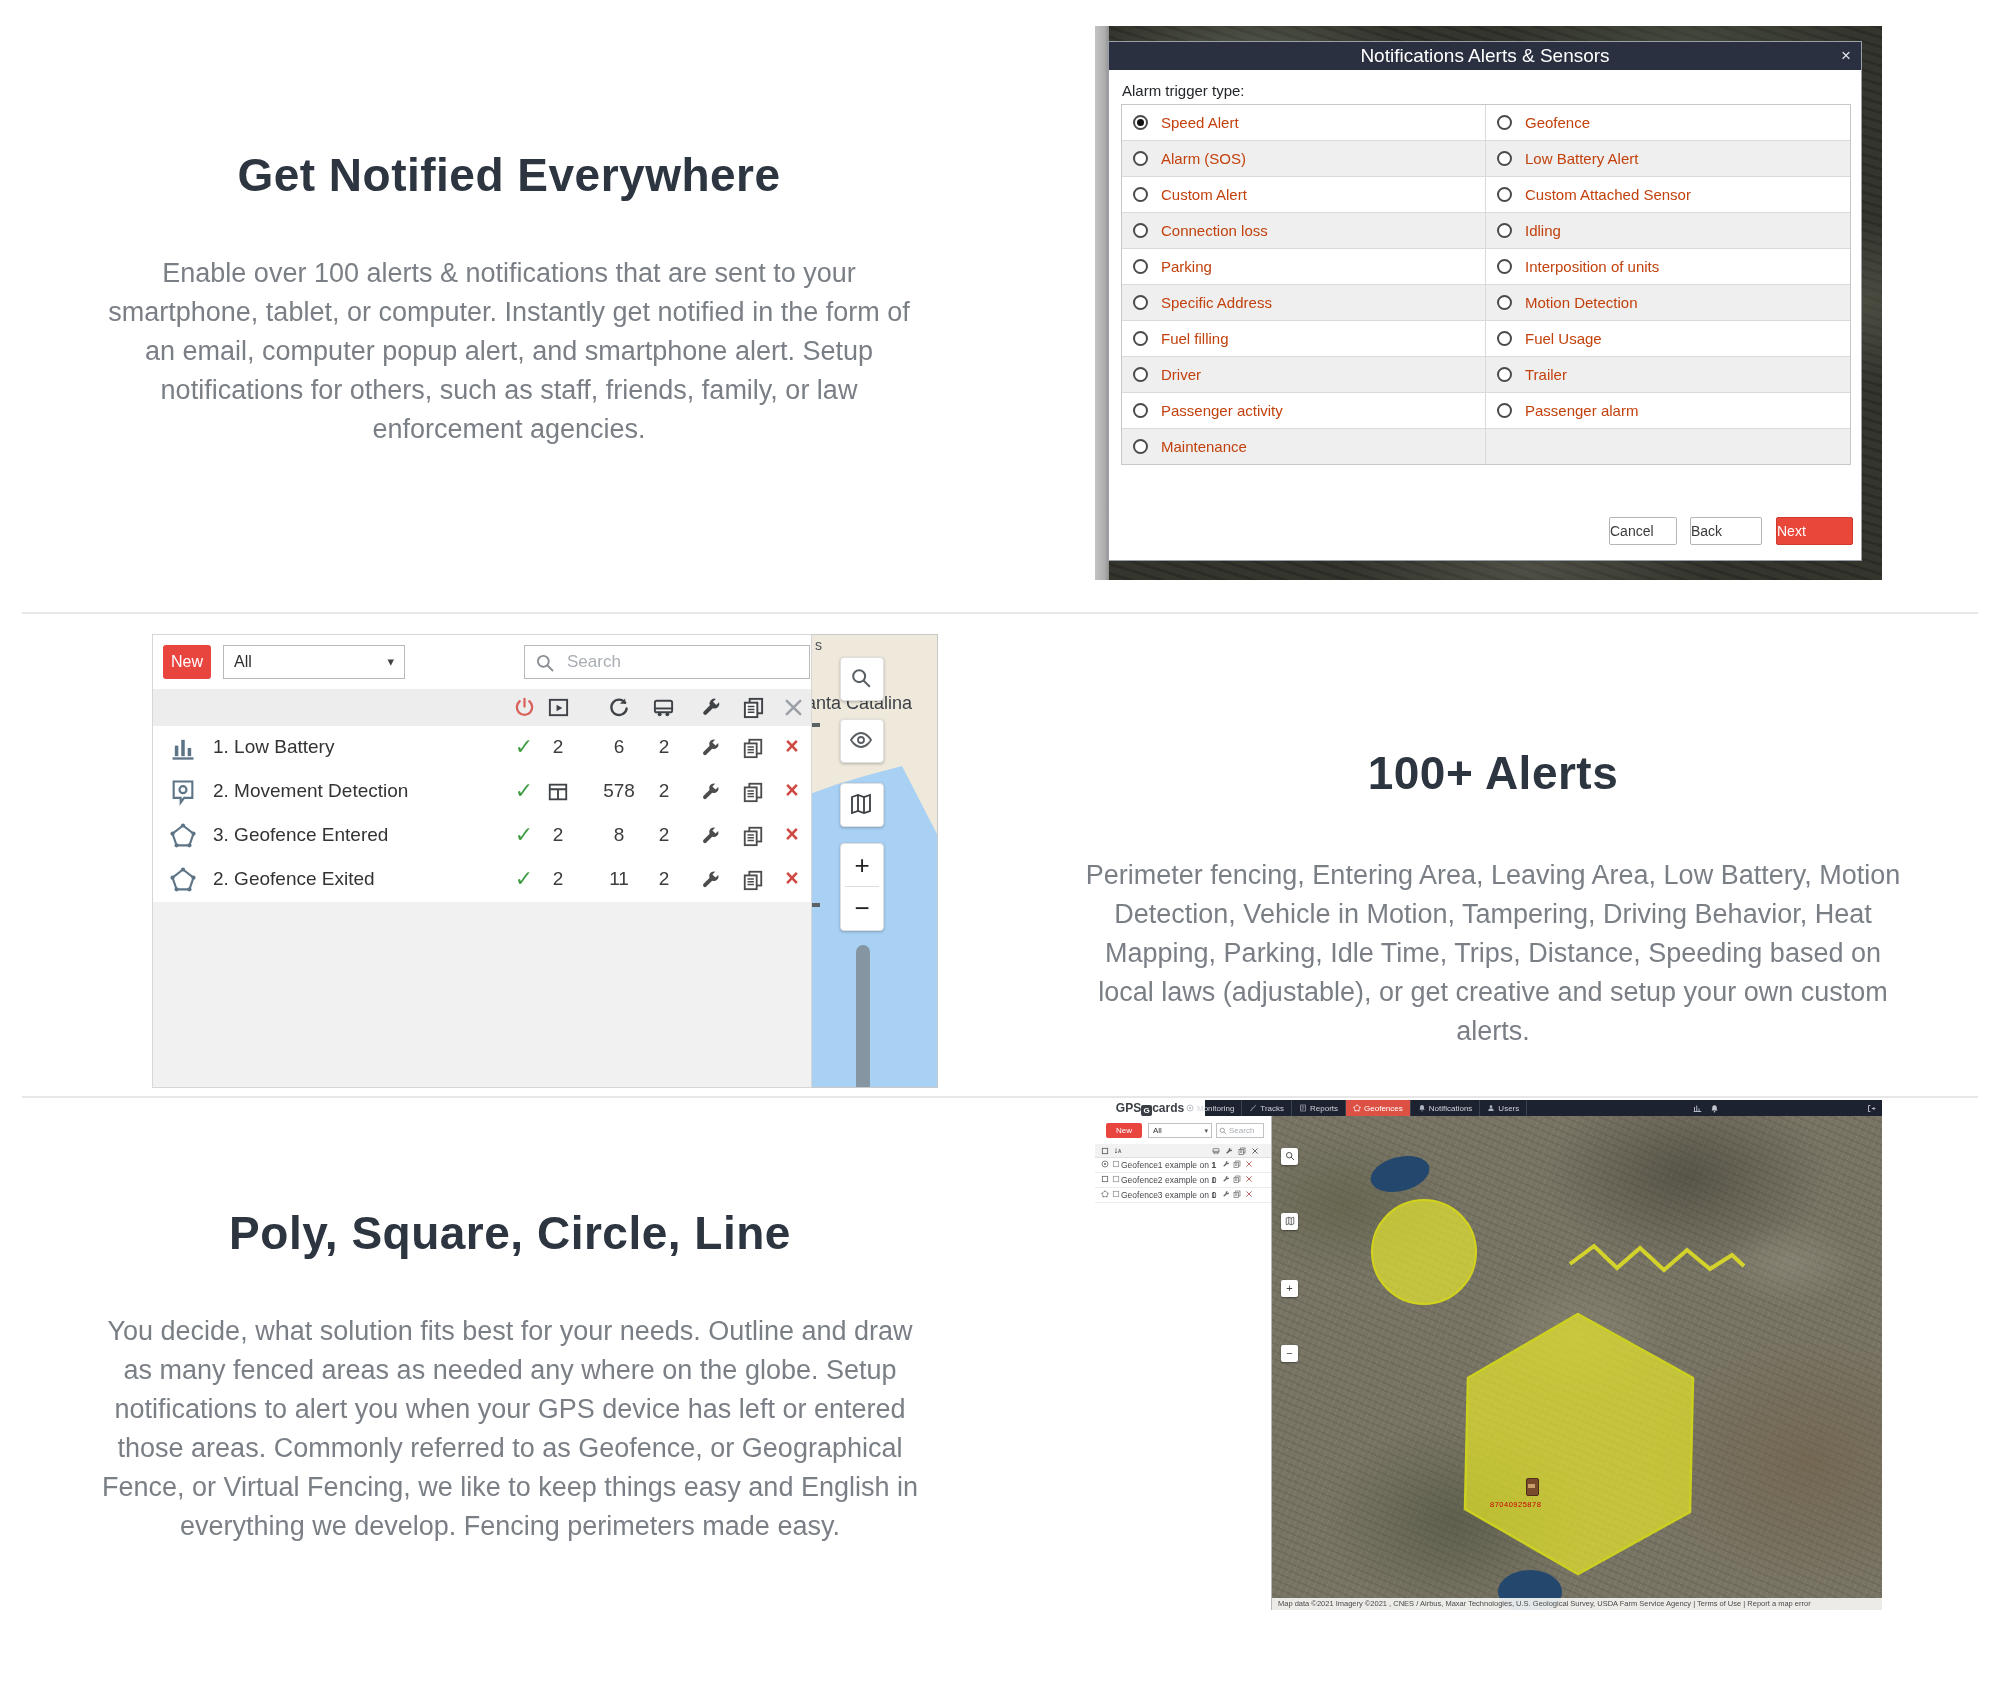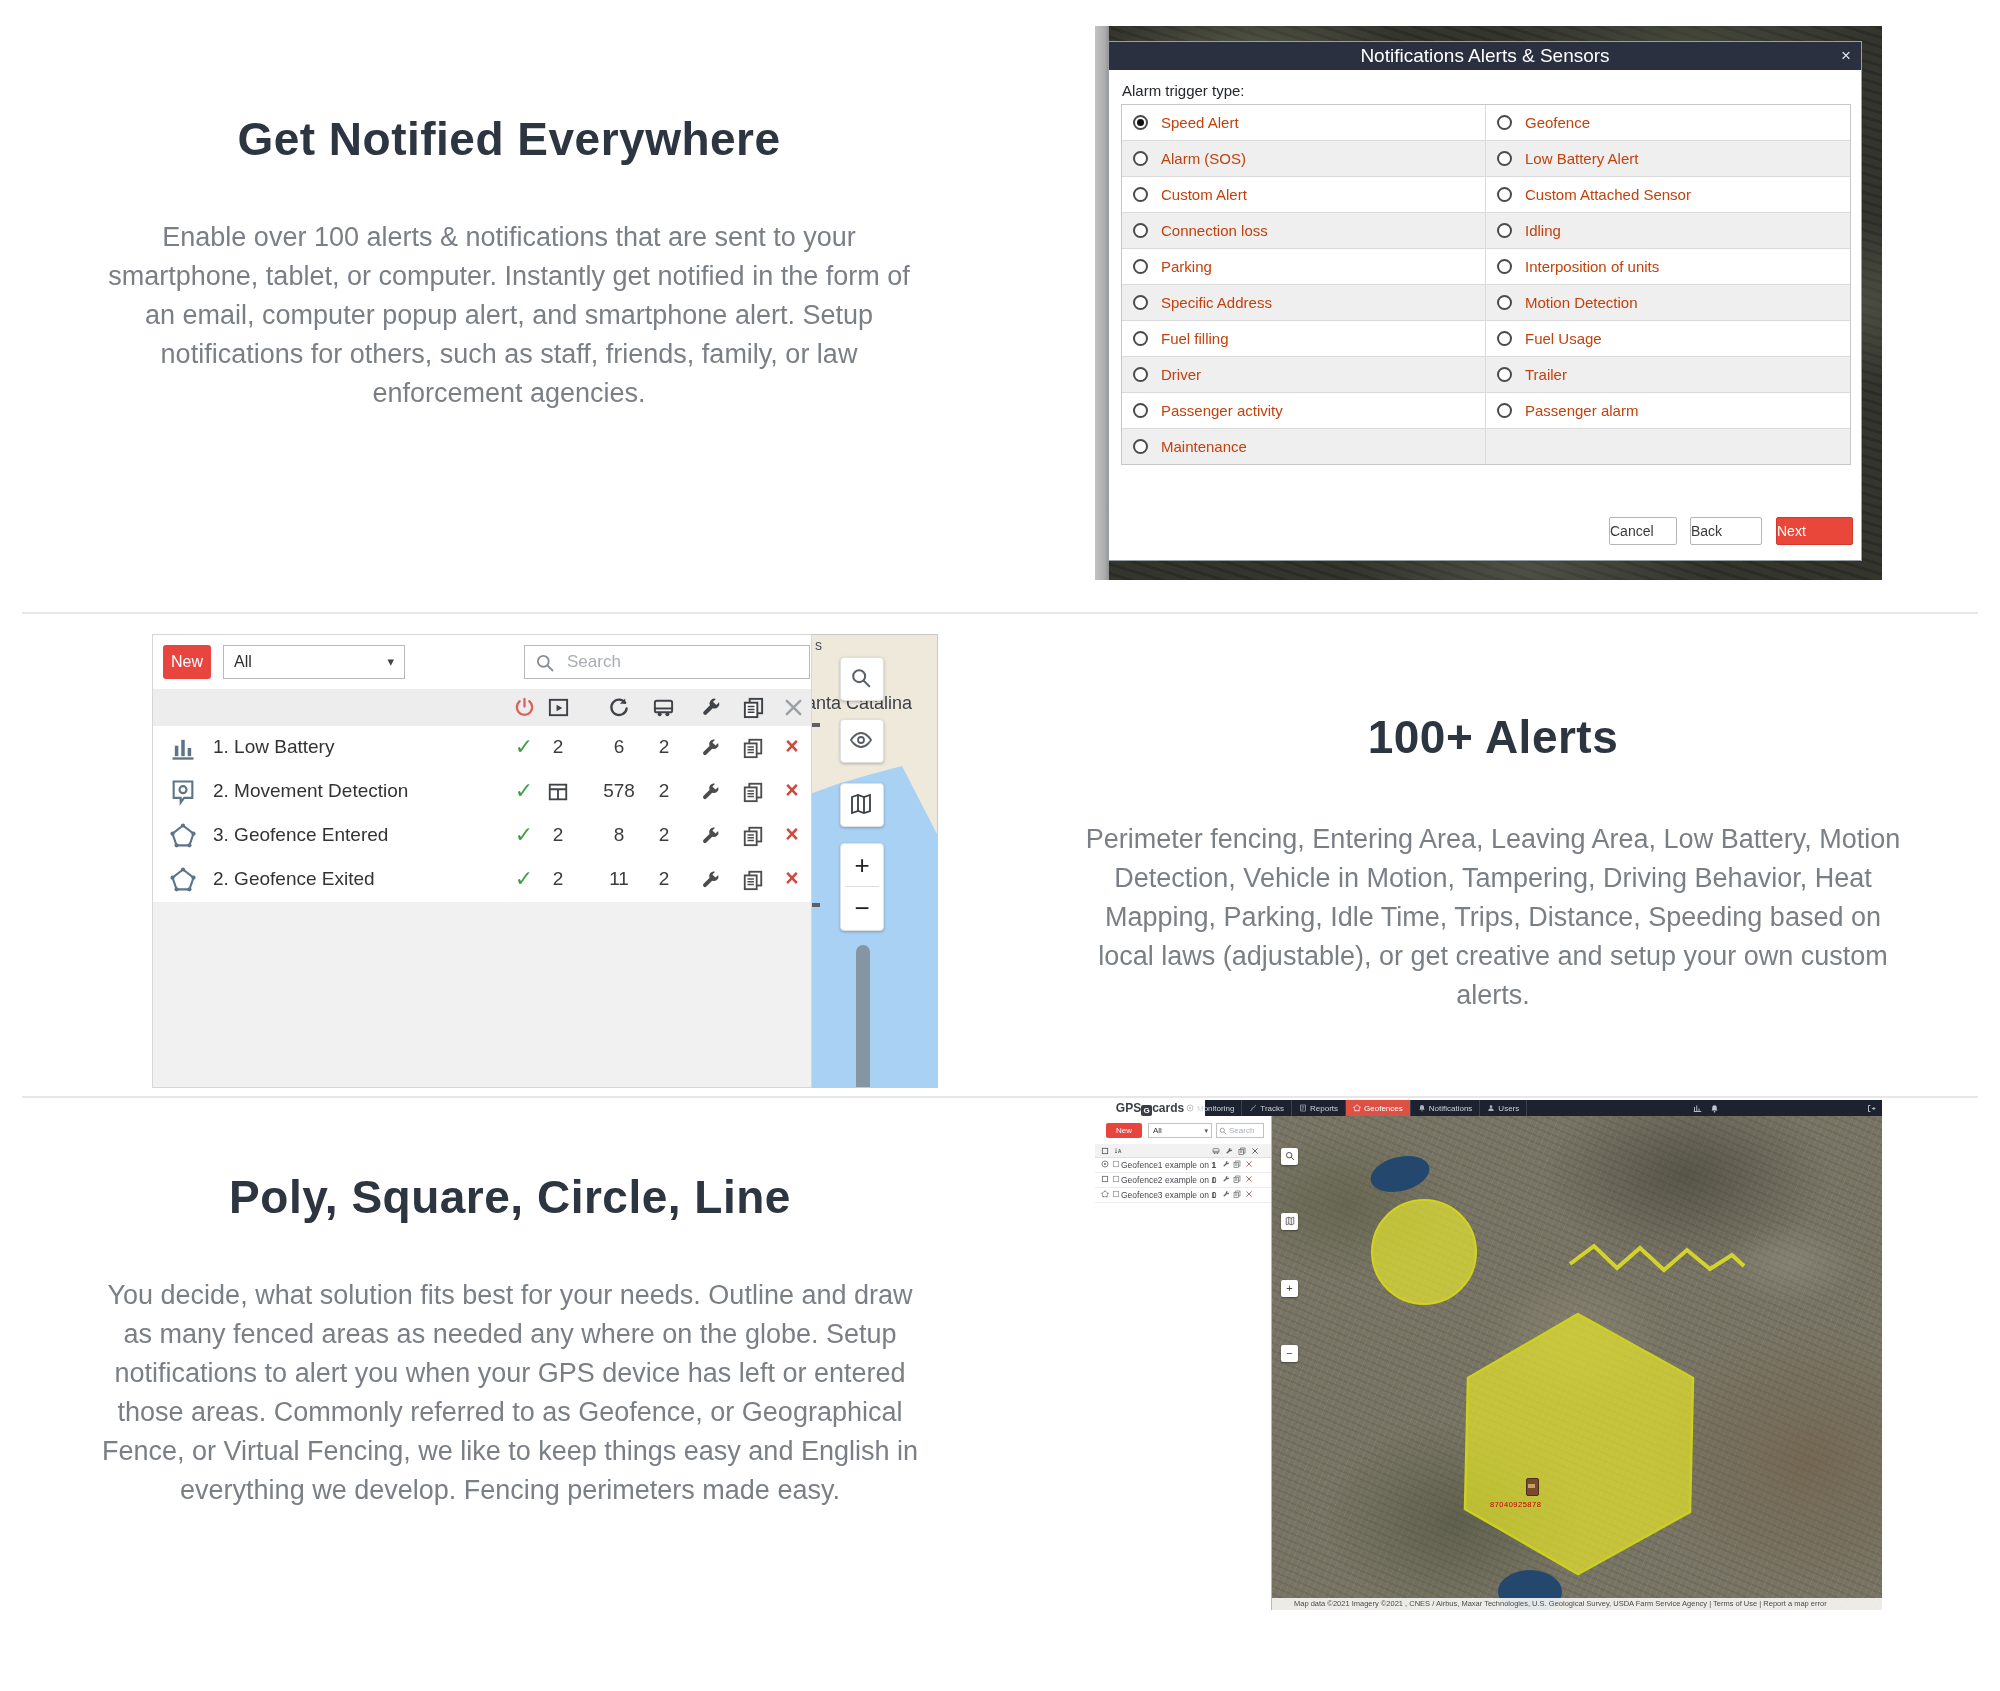--- a/index.html
+++ b/index.html
@@ -1,19 +1,19 @@
 <!DOCTYPE html>
 <html><head>
 <meta charset="utf-8">
 <style>
   html,body{margin:0;padding:0;background:#ffffff;width:2000px;height:1691px;position:relative;
     font-family:"Liberation Sans","DejaVu Sans",sans-serif;overflow:hidden;}
   .abs{position:absolute;}
   
-  .tsec{position:absolute;text-align:center;color:#2d3641;}
+  .tsec{position:absolute;text-align:center;color:#2d3641;margin-top:36px;}
   .tsec h1{margin:0;font-size:46px;font-weight:bold;letter-spacing:.5px;color:#2c3540;}
   .tsec p{margin:52px 0 0 0;font-size:27px;line-height:39px;color:#7a7f86;font-weight:400;}
   .divider{position:absolute;left:22px;right:22px;height:2px;background:#e7e7e7;}
   
   .shot1{left:1095px;top:26px;width:787px;height:554px;
     background:#34362e;
     background-image:
       radial-gradient(ellipse 220px 90px at 20% 6%, rgba(120,125,105,.5), transparent 70%),
       radial-gradient(ellipse 260px 120px at 75% 4%, rgba(80,85,70,.6), transparent 70%),
       radial-gradient(ellipse 200px 120px at 97% 50%, rgba(100,100,85,.5), transparent 70%),
@@ -125,21 +125,21 @@
       radial-gradient(ellipse 260px 210px at 88% 70%, rgba(112,94,70,.55), transparent 65%),
       radial-gradient(ellipse 210px 160px at 30% 82%, rgba(70,76,54,.5), transparent 62%),
       radial-gradient(ellipse 150px 110px at 50% 45%, rgba(150,144,122,.45), transparent 62%),
       radial-gradient(ellipse 120px 70px at 85% 30%, rgba(160,155,140,.35), transparent 60%),
       repeating-linear-gradient(23deg, rgba(0,0,0,.08) 0 2px, transparent 2px 7px),
       repeating-linear-gradient(113deg, rgba(255,255,255,.06) 0 1px, transparent 1px 6px);}
   .gmbtn{position:absolute;left:9px;width:17px;height:17px;background:#fff;border-radius:2px;
     box-shadow:0 1px 2px rgba(0,0,0,.4);color:#444;font-size:11px;text-align:center;line-height:17px;}
   .gmbtn svg{width:10px;height:10px;margin-top:3px;}
   .gattr{position:absolute;left:0;bottom:0;width:100%;height:12px;background:rgba(248,248,246,.9);
-    font-size:7.5px;color:#4a4a4a;line-height:12px;padding-left:22px;box-sizing:border-box;
+    font-size:7.5px;color:#4a4a4a;line-height:12px;padding-left:6px;box-sizing:border-box;
     white-space:nowrap;overflow:hidden;}
   .markerid{position:absolute;left:218px;top:384px;font-size:7.5px;color:#c40000;letter-spacing:.5px;}
   .marker{position:absolute;left:254px;top:362px;width:11px;height:16px;background:#7a4b2a;
     border:1px solid #4d2e18;border-radius:2px;}
   .marker::after{content:"";position:absolute;left:1px;top:5px;width:7px;height:4px;background:#c9a06a;}
   .hidden-syms{position:absolute;width:0;height:0;overflow:hidden;}
 </style>
 </head>
 <body>
 

